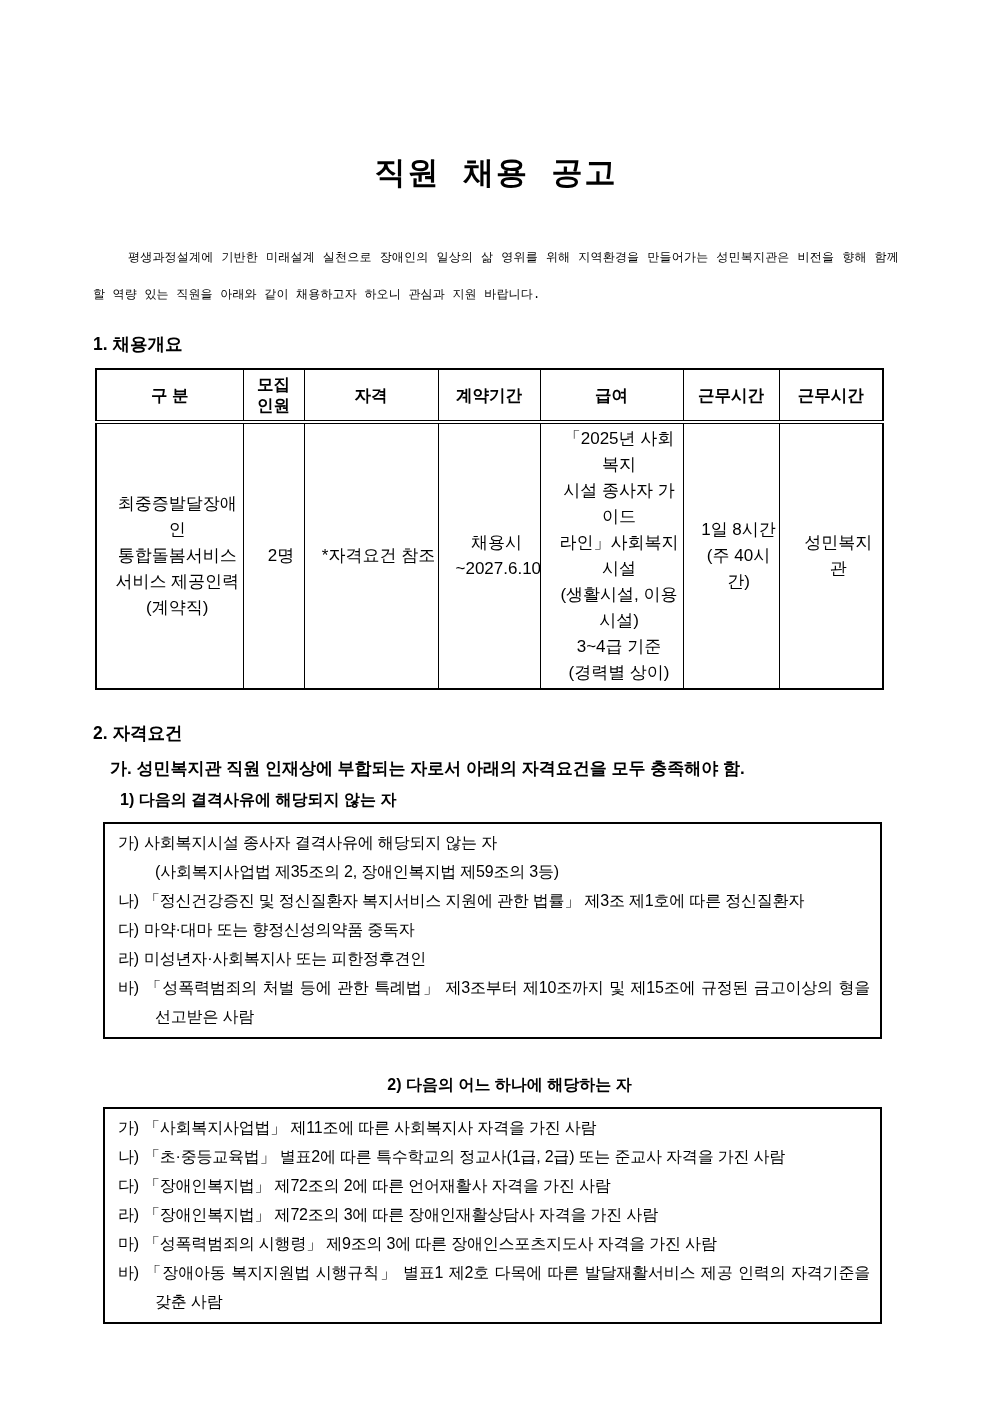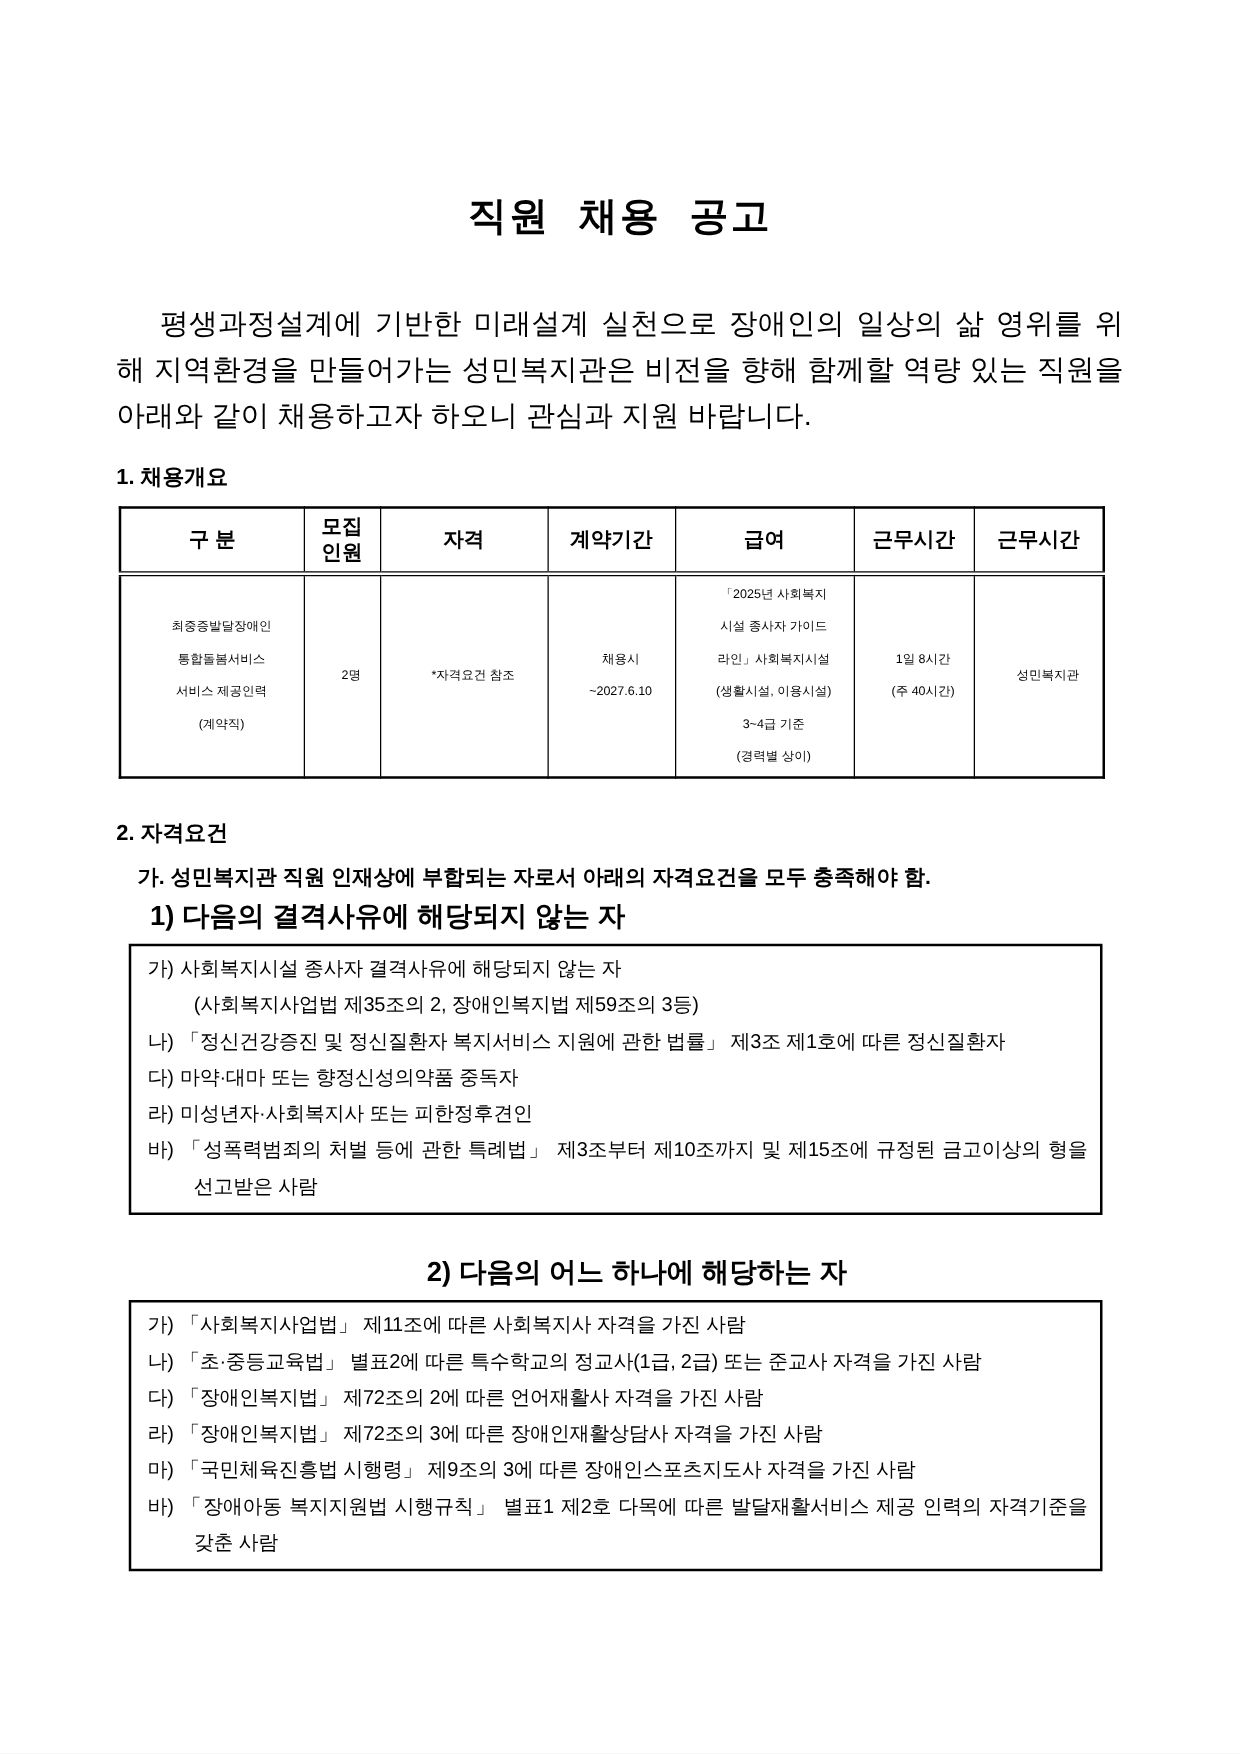--- a/index.html
+++ b/index.html
@@ -18,26 +18,27 @@
     margin: 0;
     font-size: 31px;
     font-weight: bold;
     text-align: center;
     letter-spacing: 2px;
     word-spacing: 12px;
     line-height: 42px;
   }
   .intro {
     margin: 46px 0 0 0;
-    font-size: 23px;
+    font-size: 12px;
     line-height: 37px;
     text-align: justify;
     text-indent: 35px;
     letter-spacing: 0.2px;
     white-space: pre-line;
+    font-family: Liberation Mono, monospace;
   }
   .sec-heading {
     margin: 0;
     font-size: 17.5px;
     font-weight: bold;
     line-height: 26px;
   }
   .sec1-heading { margin-top: 17px; }
   .sec2-heading { margin-top: 28px; line-height: 31px; }
 
@@ -56,37 +57,37 @@
     overflow: hidden;
   }
   table.recruit th {
     font-size: 16.5px;
     font-weight: bold;
     height: 46px;
     line-height: 21px;
     border-bottom: 4px double #000;
   }
   table.recruit td {
-    font-size: 10px;
+    font-size: 17px;
     line-height: 26px;
     height: 126px;
     padding-left: 17px;
   }
   td.salary-cell { font-size: 13.5px; line-height: 20.5px; }
   .pre { white-space: pre-line; }
 
   .sub-ga {
     margin: 4px 0 0 17px;
     font-size: 17px;
     font-weight: bold;
     line-height: 31px;
   }
   .sub-num {
     margin: 0 0 0 27px;
-    font-size: 22px;
+    font-size: 16px;
     font-weight: bold;
     line-height: 31px;
   }
   .sub-num.second { margin-top: 30px; text-align: center; }
 
   .rule-box {
     box-sizing: border-box;
     width: 779px;
     margin: 7px 0 0 10px;
     border: 2px solid #000;
@@ -193,20 +194,20 @@
     <div class="box-item">
       <span class="item-label">나)</span><span class="item-text">「초·중등교육법」 별표2에 따른 특수학교의 정교사(1급, 2급) 또는 준교사 자격을 가진 사람</span>
     </div>
     <div class="box-item">
       <span class="item-label">다)</span><span class="item-text">「장애인복지법」 제72조의 2에 따른 언어재활사 자격을 가진 사람</span>
     </div>
     <div class="box-item">
       <span class="item-label">라)</span><span class="item-text">「장애인복지법」 제72조의 3에 따른 장애인재활상담사 자격을 가진 사람</span>
     </div>
     <div class="box-item">
-      <span class="item-label">마)</span><span class="item-text">「국민체육진흥법 시행령」 제9조의 3에 따른 장애인스포츠지도사 자격을 가진 사람</span>
+      <span class="item-label">마)</span><span class="item-text">「성폭력범죄의 시행령」 제9조의 3에 따른 장애인스포츠지도사 자격을 가진 사람</span>
     </div>
     <div class="box-item">
       <span class="item-label">바)</span><span class="item-text">「장애아동 복지지원법 시행규칙」 별표1 제2호 다목에 따른 발달재활서비스 제공 인력의 자격기준을 갖춘 사람</span>
     </div>
   </div>
 
 </div>
 
 </body></html>

